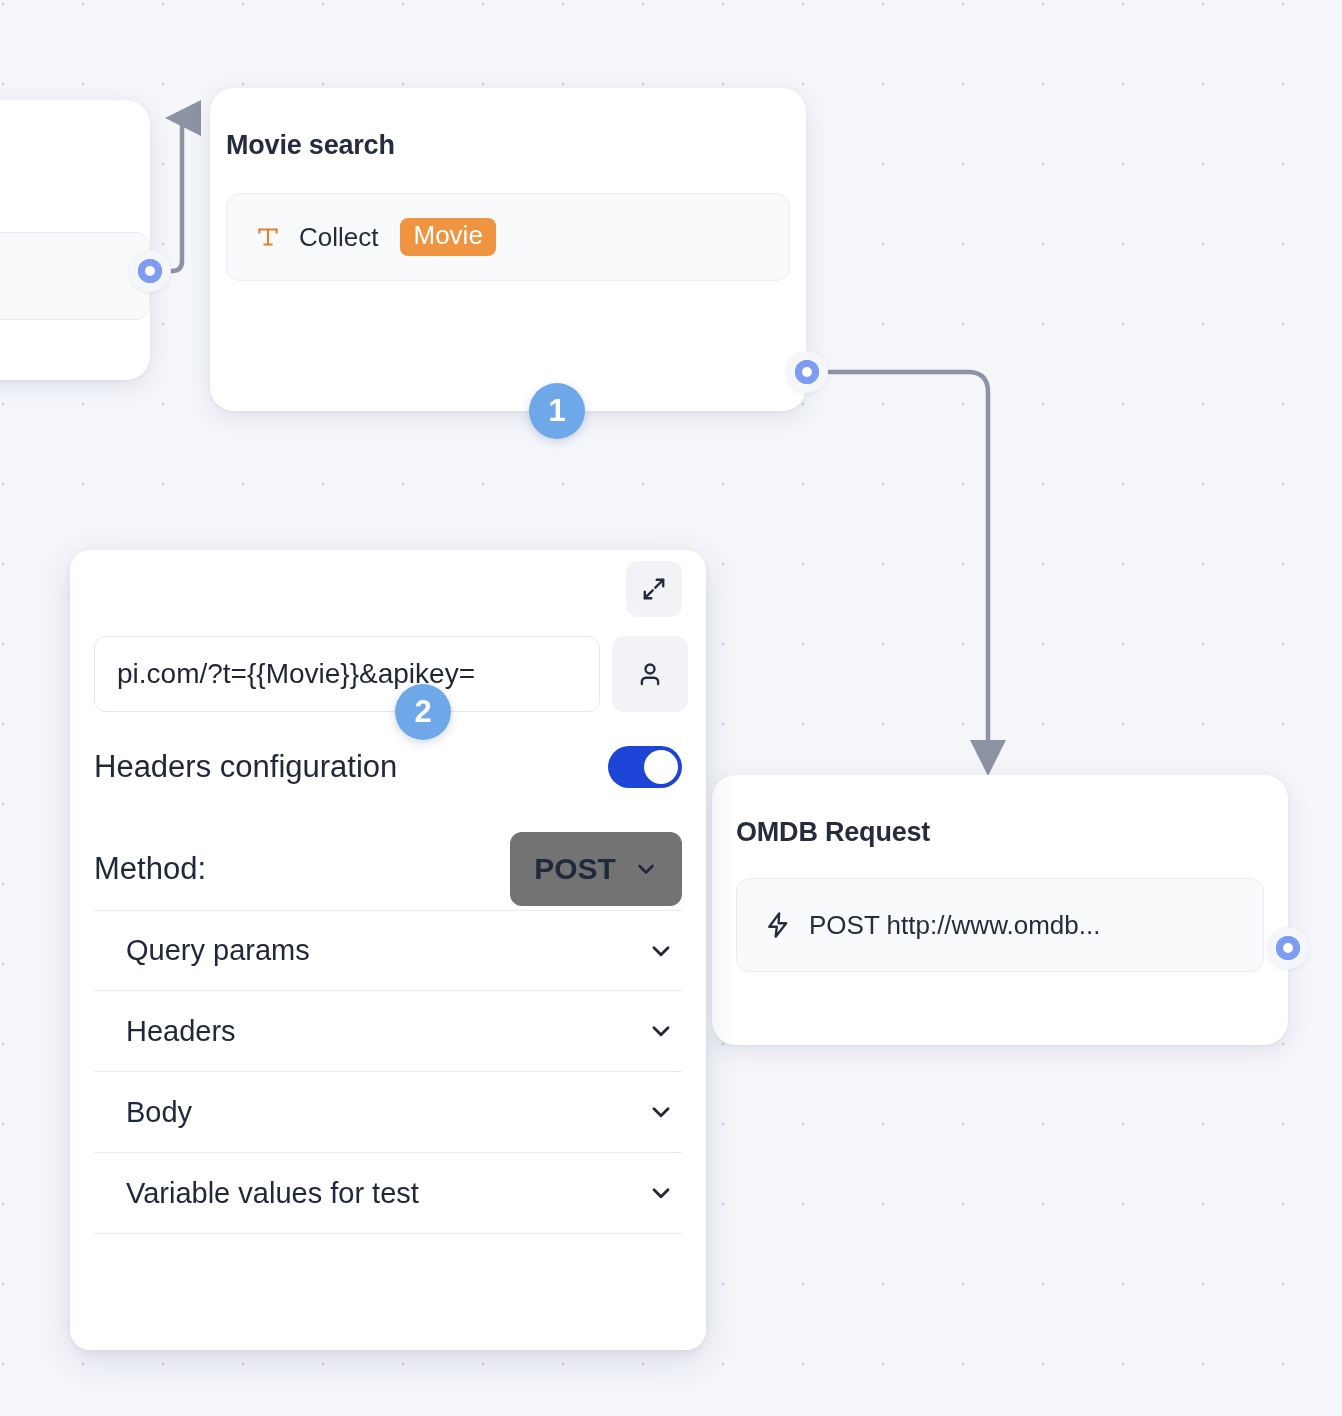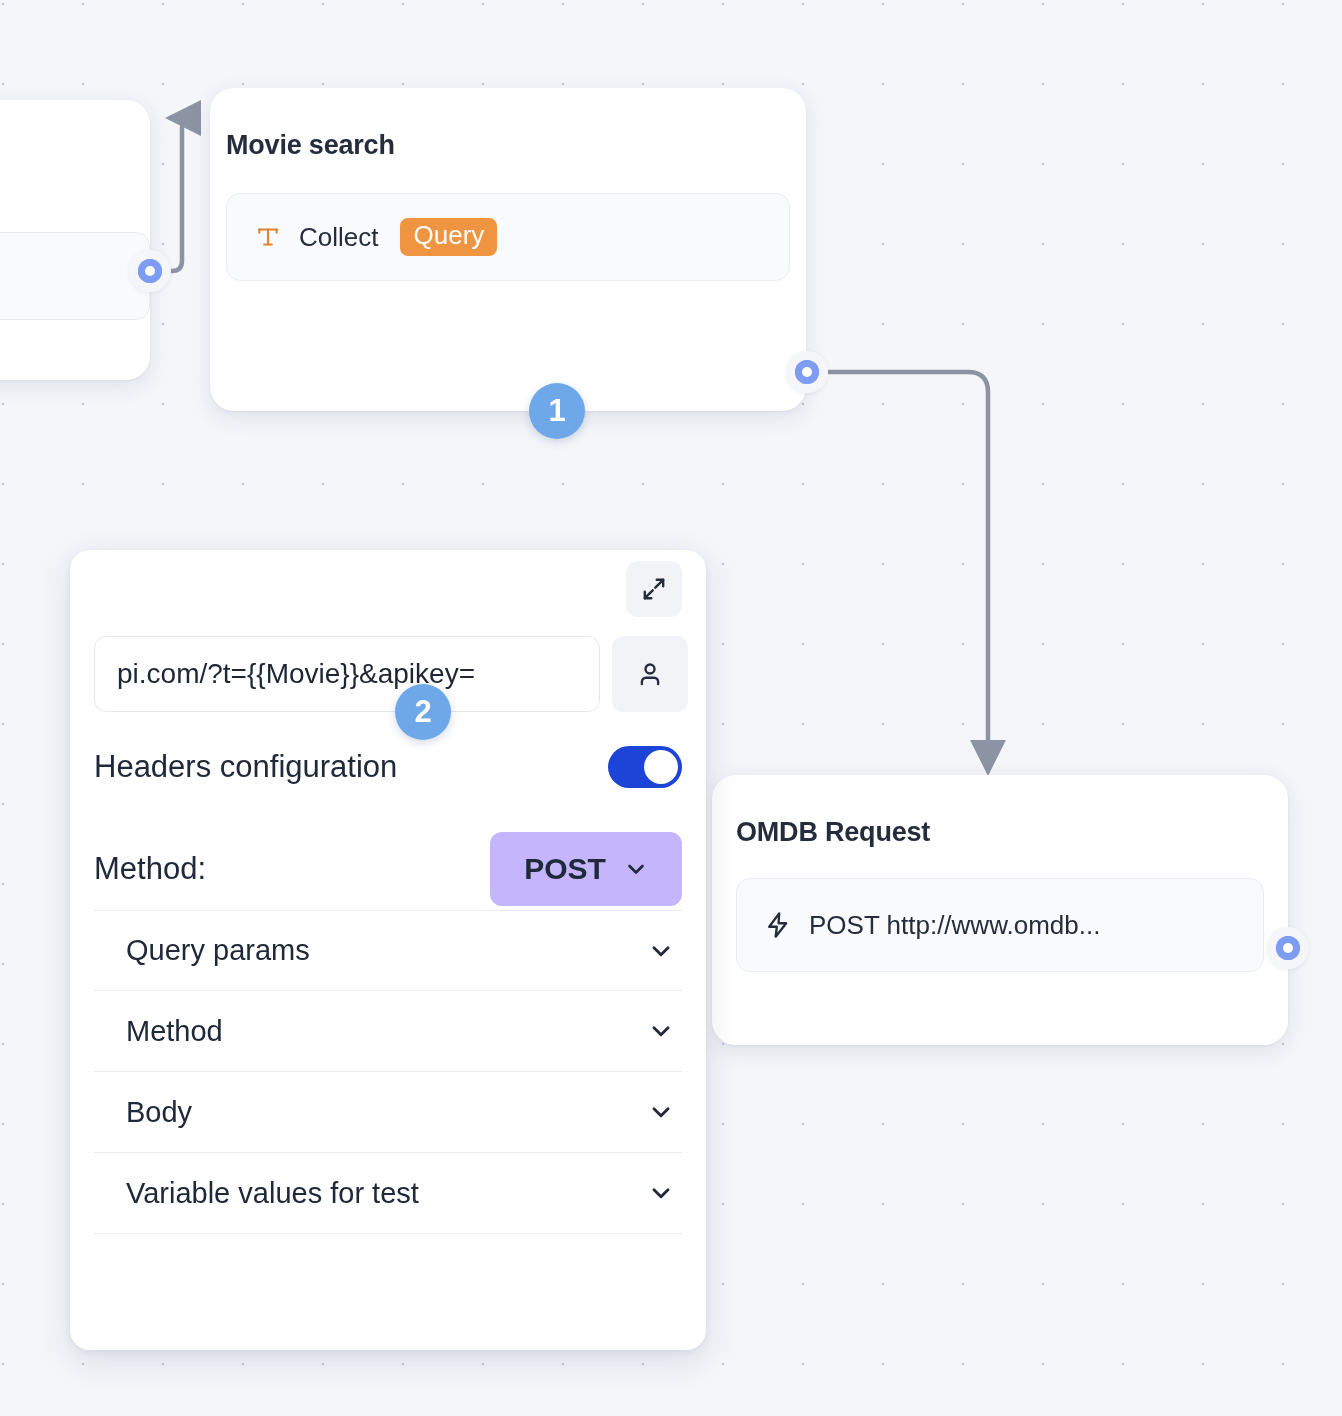--- a/index.html
+++ b/index.html
@@ -274,24 +274,24 @@
     position: absolute;
     left: 24px;
     top: 282px;
     width: 588px;
     display: flex;
     align-items: center;
     justify-content: space-between;
   }
   .method-label { font-size: 31px; color: #20293a; }
   .method-select {
-    width: 192px;
+    width: 172px;
     height: 74px;
     border-radius: 12px;
-    background: #c4b5fd;
+    background: #737373;
     display: flex;
     align-items: center;
     justify-content: center;
     gap: 18px;
     font-size: 30px;
     font-weight: 600;
     color: #20293a;
     cursor: pointer;
   }
 
@@ -365,21 +365,21 @@
     <span class="row-icon">
       <svg width="26" height="26" viewBox="0 0 24 24" fill="none" stroke="#e0822f" stroke-width="1.9" stroke-linecap="round">
         <path d="M4 5 H20"></path>
         <path d="M12 5 V19"></path>
         <path d="M4 5 V8"></path>
         <path d="M20 5 V8"></path>
         <path d="M8.5 19 H15.5"></path>
       </svg>
     </span>
     <span>Collect</span>
-    <span class="var-chip">Query</span>
+    <span class="var-chip">Movie</span>
   </div>
 </div>
 
 <div class="node-card" id="omdb-card">
   <div class="node-title">OMDB Request</div>
 
   <div class="node-row">
     <span class="row-icon">
       <svg width="28" height="28" viewBox="0 0 24 24" fill="none" stroke="#252d3d" stroke-width="2" stroke-linecap="round" stroke-linejoin="round">
         <path d="M13 2 L4.5 13.5 H11 L10 22 L19 10.5 H12.5 Z"></path>
@@ -442,21 +442,21 @@
     <div class="acc-item">
       <span>Query params</span>
       <span>
         <svg width="26" height="26" viewBox="0 0 24 24" fill="none" stroke="#20293a" stroke-width="2.6" stroke-linecap="round" stroke-linejoin="round">
           <path d="M5.5 9 L12 15.5 L18.5 9"></path>
         </svg>
       </span>
     </div>
 
     <div class="acc-item">
-      <span>Method</span>
+      <span>Headers</span>
       <span>
         <svg width="26" height="26" viewBox="0 0 24 24" fill="none" stroke="#20293a" stroke-width="2.6" stroke-linecap="round" stroke-linejoin="round">
           <path d="M5.5 9 L12 15.5 L18.5 9"></path>
         </svg>
       </span>
     </div>
 
     <div class="acc-item">
       <span>Body</span>
       <span>

